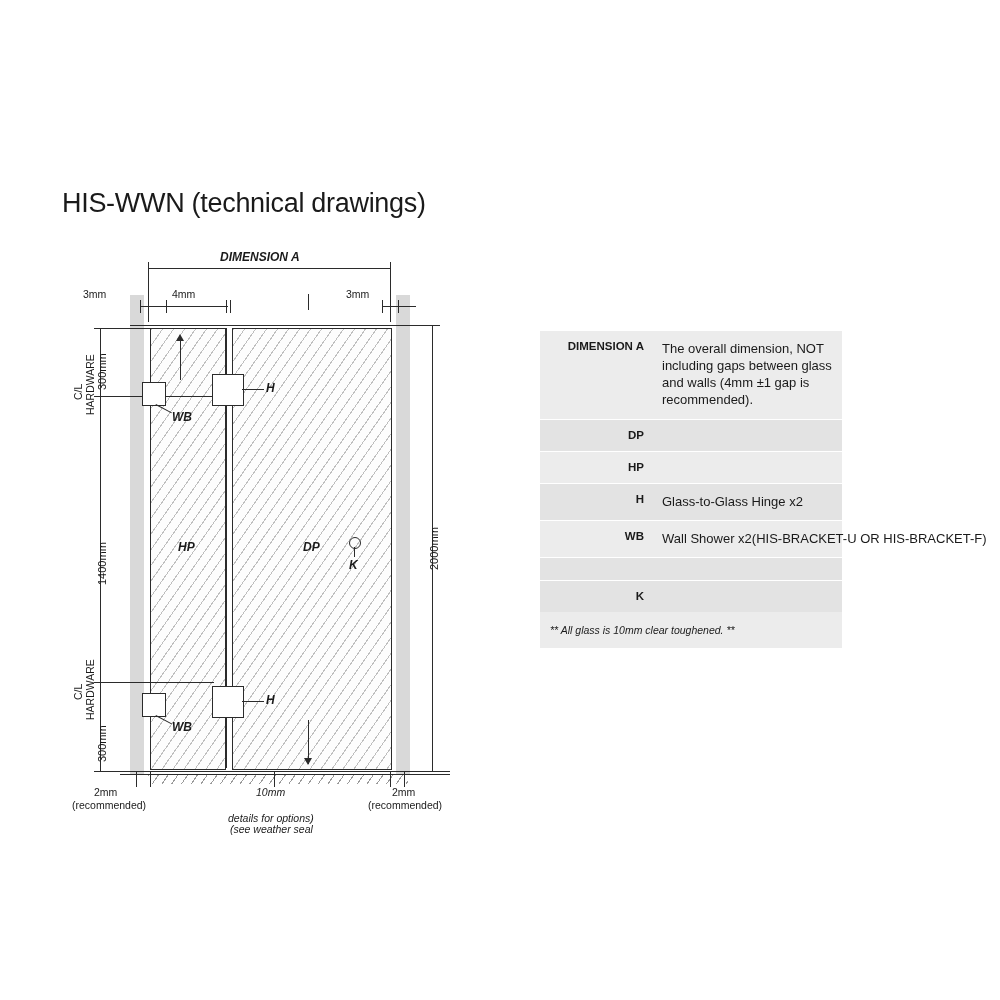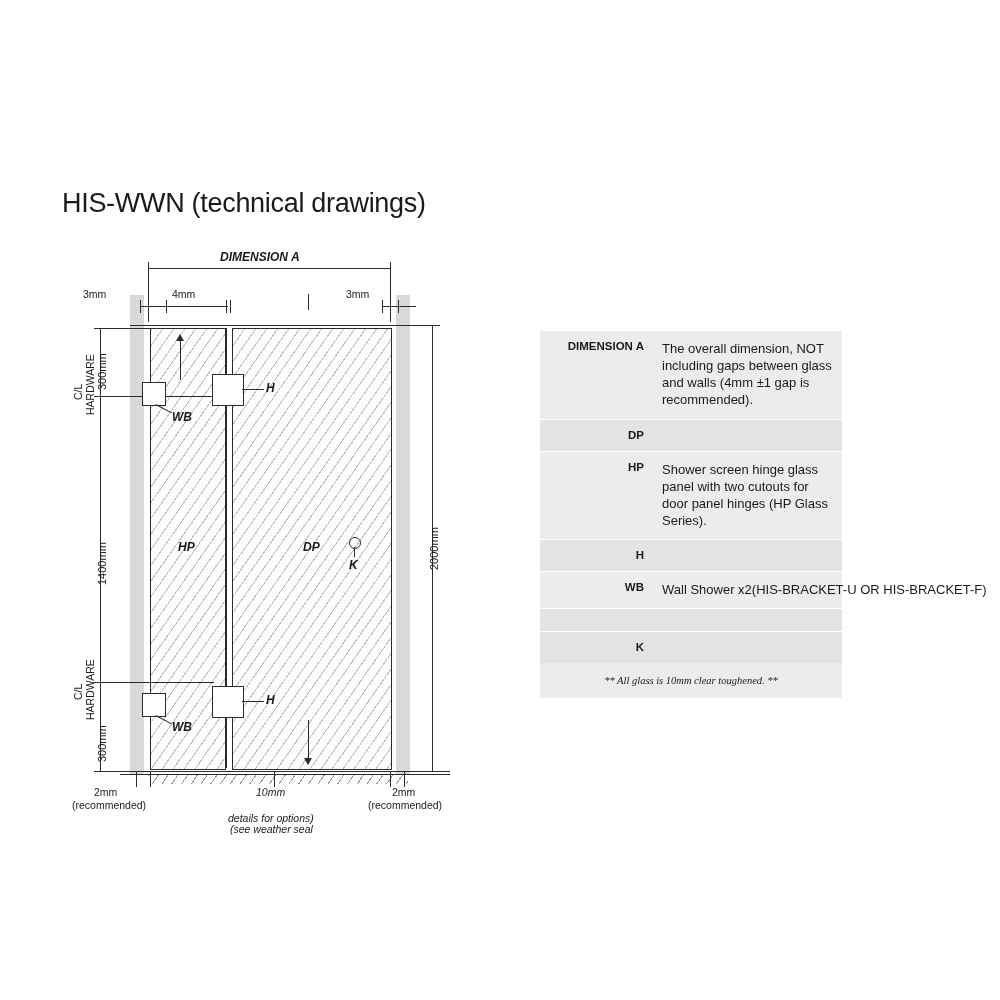--- a/index.html
+++ b/index.html
@@ -24,21 +24,21 @@
   .fitting{position:absolute;background:#ffffff;border:1px solid #2b2b2b;}
 
   
   #legend{position:absolute;left:540px;top:330px;width:302px;background:#ececec;}
   #legend .lgtitle{font-size:15px;font-weight:bold;padding:12px 14px 10px 14px;}
   .lgrow{display:flex;border-top:1px solid #ffffff;}
   .lgrow .k{width:96px;flex:none;text-align:right;padding:9px 10px 10px 8px;font-size:11.5px;font-weight:bold;}
   .lgrow .v{flex:1;padding:9px 8px 10px 8px;font-size:13px;line-height:1.32;}
   .lgrow.alt{background:#e3e3e3;}
   .wide .v{width:400px;white-space:nowrap;}
-  #lgnote{font-size:10.5px;font-style:italic;padding:12px 10px 12px 10px;text-align:center;font-family:Liberation Serif, serif;}
+  #lgnote{font-size:10.5px;font-style:italic;padding:12px 10px 12px 10px;}
 </style>
 </head>
 <body>
 
 <div id="title">HIS-WWN (technical drawings)</div>
 
 <div id="drawing">
 
   <div class="wall" style="left:70px;top:45px;width:14px;height:480px;"></div>
   <div class="wall" style="left:336px;top:45px;width:14px;height:480px;"></div>
@@ -147,24 +147,24 @@
 
   <div class="lgrow">
     <div class="k">DIMENSION A</div>
     <div class="v">The overall dimension, NOT including gaps between glass and walls (4mm ±1 gap is recommended).</div>
   </div>
   <div class="lgrow alt">
     <div class="k">DP</div>
   </div>
   <div class="lgrow">
     <div class="k">HP</div>
-    <div class="v">Shower screen hinge glass panel with two cutouts for door panel hinges (HP Glass Series).</div>
   </div>
   <div class="lgrow alt">
     <div class="k">H</div>
+    <div class="v">Glass-to-Glass Hinge x2</div>
   </div>
   <div class="lgrow wide">
     <div class="k">WB</div>
     <div class="v">Wall Shower x2(HIS-BRACKET-U OR HIS-BRACKET-F)</div>
   </div>
   <div class="lgrow alt" style="height:22px;">
     <div class="k"></div>
     <div class="v"></div>
   </div>
   <div class="lgrow alt">

